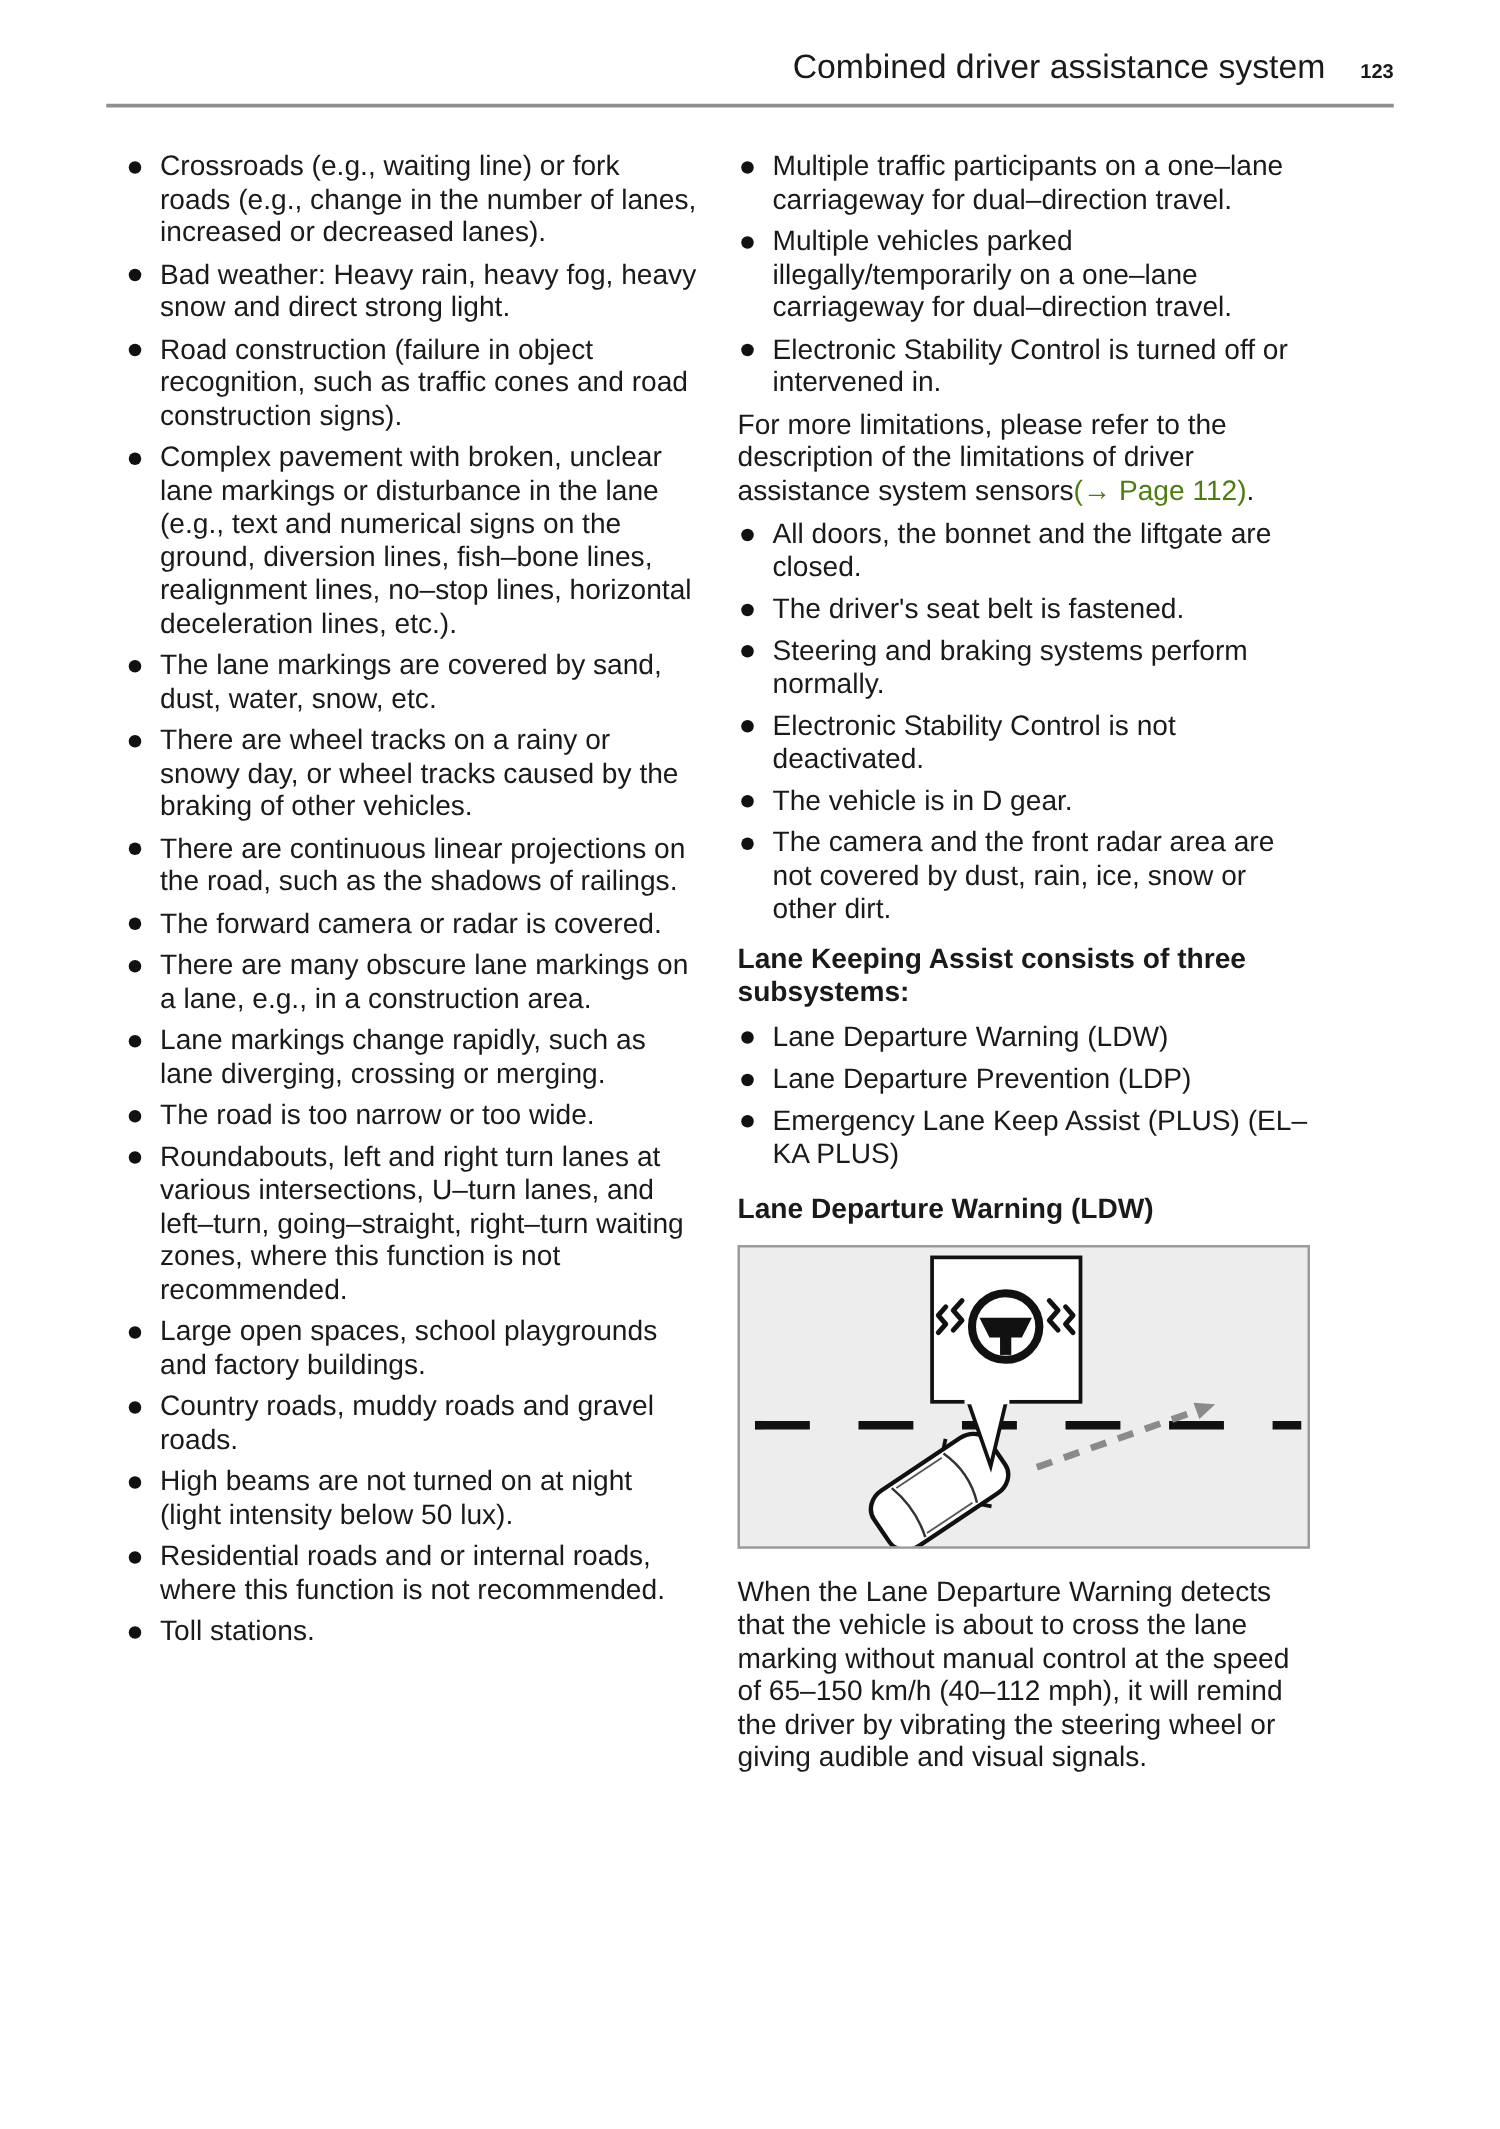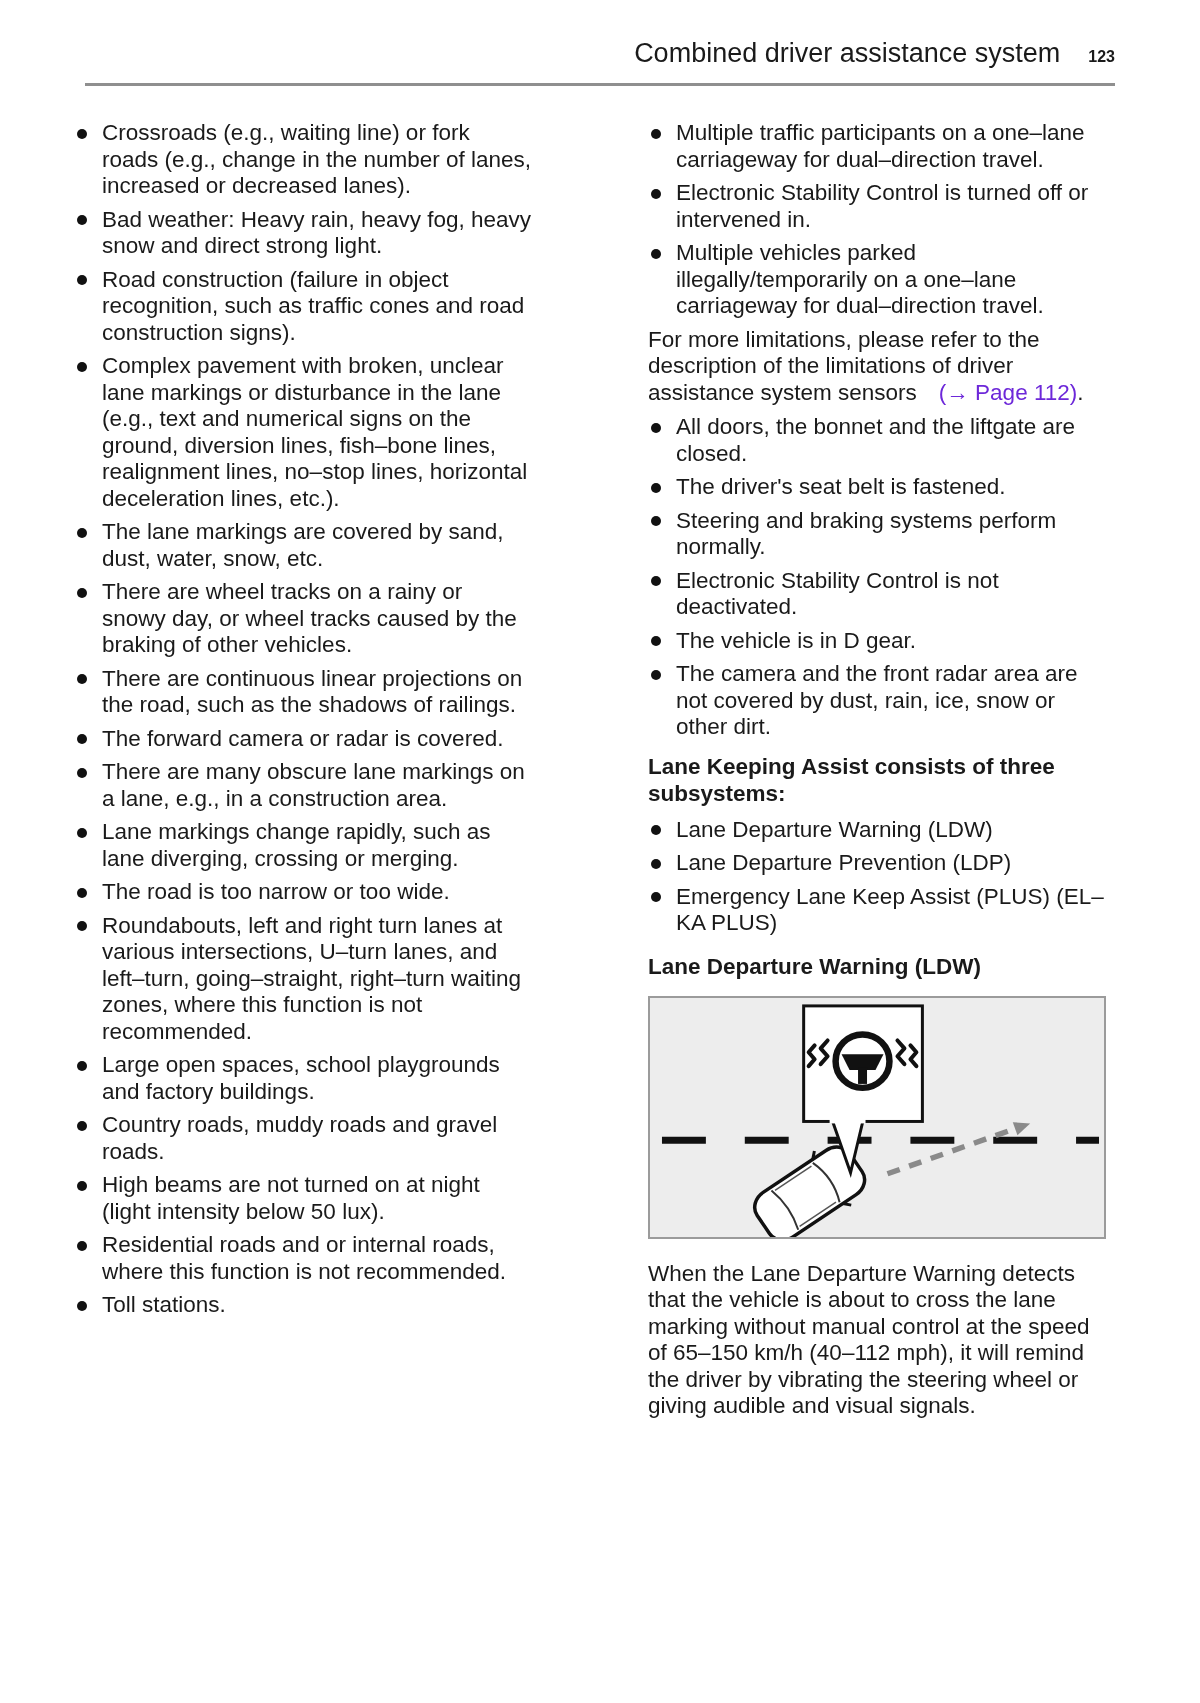--- a/index.html
+++ b/index.html
@@ -13,39 +13,39 @@
   }
   .page { padding-top:38px; }
 
   
   .header { margin:0 85px; text-align:right; }
   .header .title { font-size:27px; font-weight:400; }
   .header .pagenum { font-size:16px; font-weight:700; margin-left:28px; }
   .rule { margin:14px 85px 0 85px; border:0; border-top:3px solid #8f8f8f; }
 
   
-  .columns { display:flex; gap:116px; padding:34px 112px 0 74px; }
+  .columns { display:flex; gap:32px; padding:34px 112px 0 100px; }
   .col { width:458px; flex:0 0 458px; font-size:22.5px; line-height:26.5px; }
 
   ul.blist { list-style:none; }
   ul.blist li {
     position:relative;
     padding-left:28px;
     margin-bottom:7px;
   }
   ul.blist li::before {
     content:"";
     position:absolute;
     left:3px; top:8.5px;
     width:10px; height:10px;
     border-radius:50%;
     background:#111;
   }
   .para { margin:2px 0 8px 0; }
-  .green-link { color:#6d28d9;margin-left:22px; }
+  .green-link { color:#4d7c0f; }
   h3.subhead { font-size:22.5px; line-height:27px; font-weight:700; margin:12px 0 10px 0; }
   h3.spaced { margin-top:16px; }
 
   
   .figure-box {
     margin-top:16px;
     width:458px; height:243px;
     background:#ededed;
     border:2px solid #9b9b9b;
   }
@@ -82,22 +82,22 @@
         <li>Country roads, muddy roads and gravel roads.</li>
         <li>High beams are not turned on at night (light intensity below 50 lux).</li>
         <li>Residential roads and or internal roads, where this function is not recommended.</li>
         <li>Toll stations.</li>
       </ul>
     </div>
 
     <div class="col">
       <ul class="blist">
         <li>Multiple traffic participants on a one–lane carriageway for dual–direction travel.</li>
+        <li>Multiple vehicles parked illegally/temporarily on a one–lane carriageway for dual–direction travel.</li>
         <li>Electronic Stability Control is turned off or intervened in.</li>
-        <li>Multiple vehicles parked illegally/temporarily on a one–lane carriageway for dual–direction travel.</li>
       </ul>
 
       <p class="para"><span>For more limitations, please refer to the description of the limitations of driver assistance system sensors</span><span class="green-link">(→  Page 112)</span><span>.</span></p>
 
 
       <ul class="blist">
         <li>All doors, the bonnet and the liftgate are closed.</li>
         <li>The driver's seat belt is fastened.</li>
         <li>Steering and braking systems perform normally.</li>
         <li>Electronic Stability Control is not deactivated.</li>

